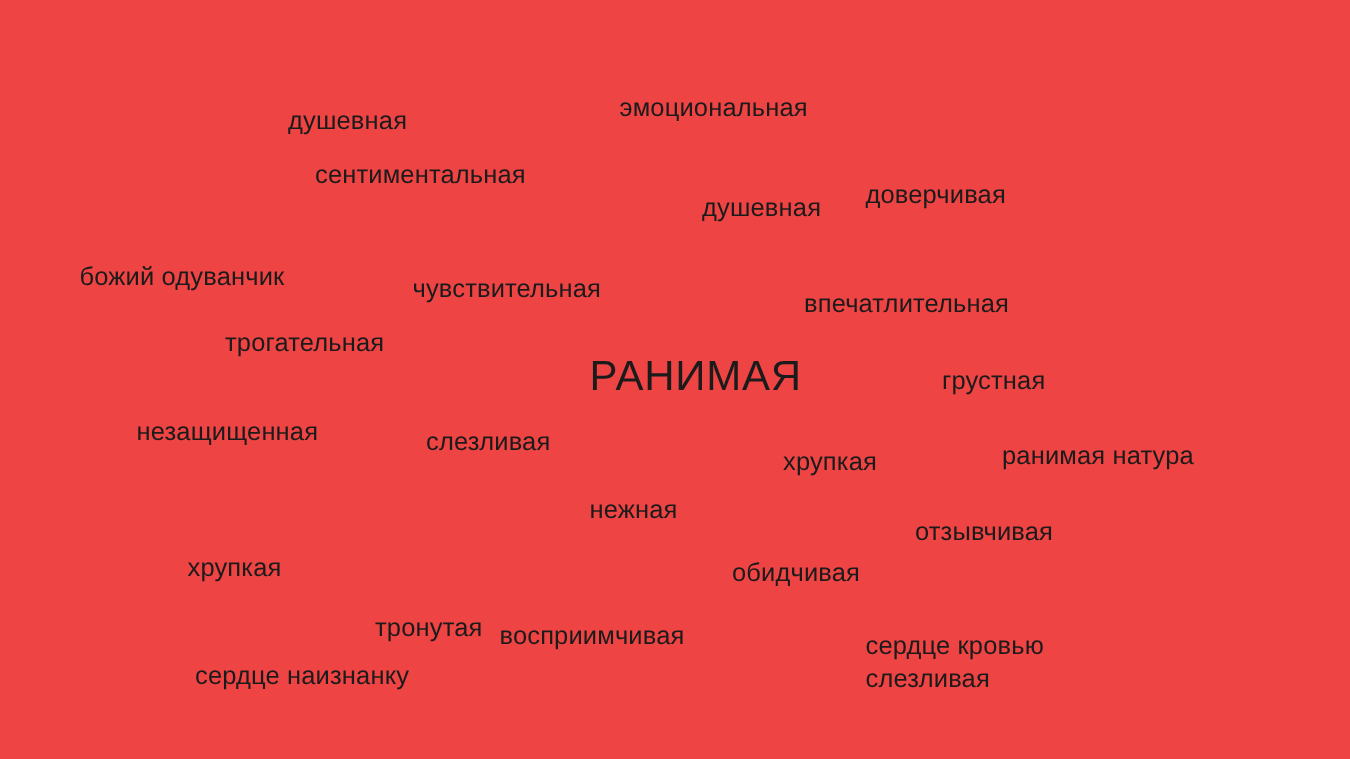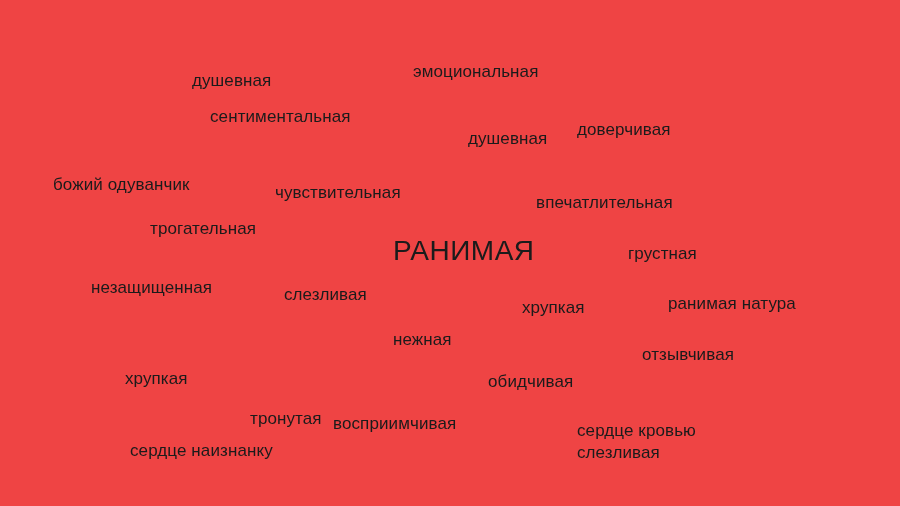--- a/index.html
+++ b/index.html
@@ -43,21 +43,21 @@
     <div class="word" style="left: 53px; top: 174px; color: rgb(27, 27, 27);">божий одуванчик</div>
     <div class="word" style="left: 275px; top: 182px; color: rgb(27, 27, 27);">чувствительная</div>
     <div class="word" style="left: 150px; top: 218px; color: rgb(27, 27, 27);">трогательная</div>
     <div class="word" style="left: 536px; top: 192px; color: rgb(27, 27, 27);">впечатлительная</div>
     <div class="word" style="left: 628px; top: 243px; color: rgb(27, 27, 27);">грустная</div>
     <div class="word" style="left: 55px; top: 277px; color: rgb(27, 27, 27); margin-left: 36px;">незащищенная</div>
     <div class="word" style="left: 260px; top: 284px; color: rgb(27, 27, 27); margin-left: 24px;">слезливая</div>
     <div class="word" style="left: 522px; top: 297px; color: rgb(27, 27, 27);">хрупкая</div>
     <div class="word" style="left: 668px; top: 293px; color: rgb(27, 27, 27);">ранимая натура</div>
     <div class="word" style="left: 393px; top: 329px; color: rgb(27, 27, 27);">нежная</div>
-    <div class="word" style="left: 610px; top: 344px; color: rgb(27, 27, 27); margin-left: 32px;">отзывчивая</div>
+    <div class="word" style="left: 610px; top: 344px; color: rgb(27, 27, 27);">отзывчивая</div>
     <div class="word" style="left: 125px; top: 368px; color: rgb(27, 27, 27);">хрупкая</div>
     <div class="word" style="left: 250px; top: 368px; color: rgb(27, 27, 27); margin-top: 40px;">тронутая</div>
     <div class="word" style="left: 488px; top: 371px; color: rgb(27, 27, 27);">обидчивая</div>
     <div class="word" style="left: 333px; top: 413px; color: rgb(27, 27, 27); text-align: center;">восприимчивая</div>
     <div class="word" style="left: 577px; top: 420px; color: rgb(27, 27, 27);">сердце кровью
 слезливая</div>
     <div class="word" style="left: 130px; top: 440px; color: rgb(27, 27, 27);">сердце наизнанку</div>
     <div class="word center" style="left: 393px; top: 237px; color: rgb(27, 27, 27); font-size: 28px;">РАНИМАЯ</div>
   </div>
 

